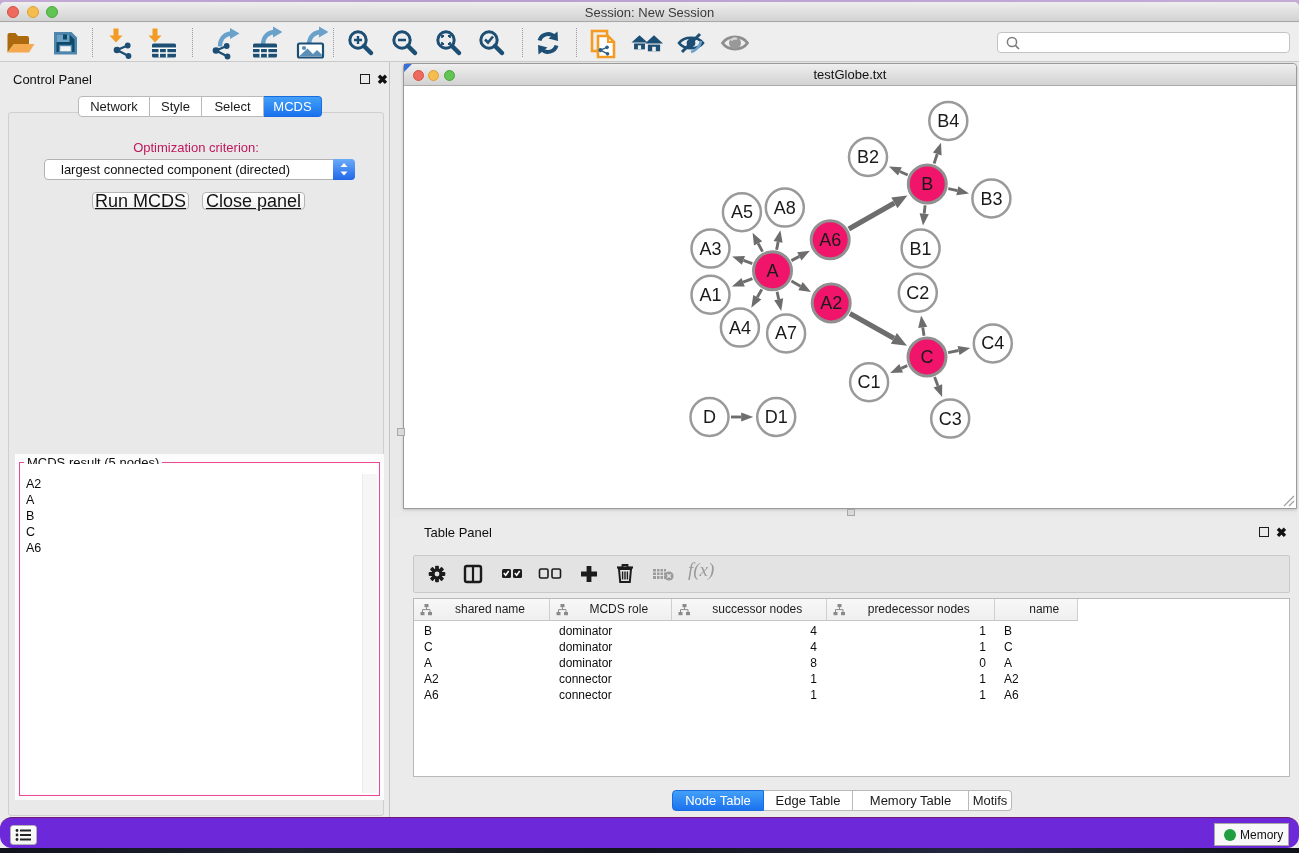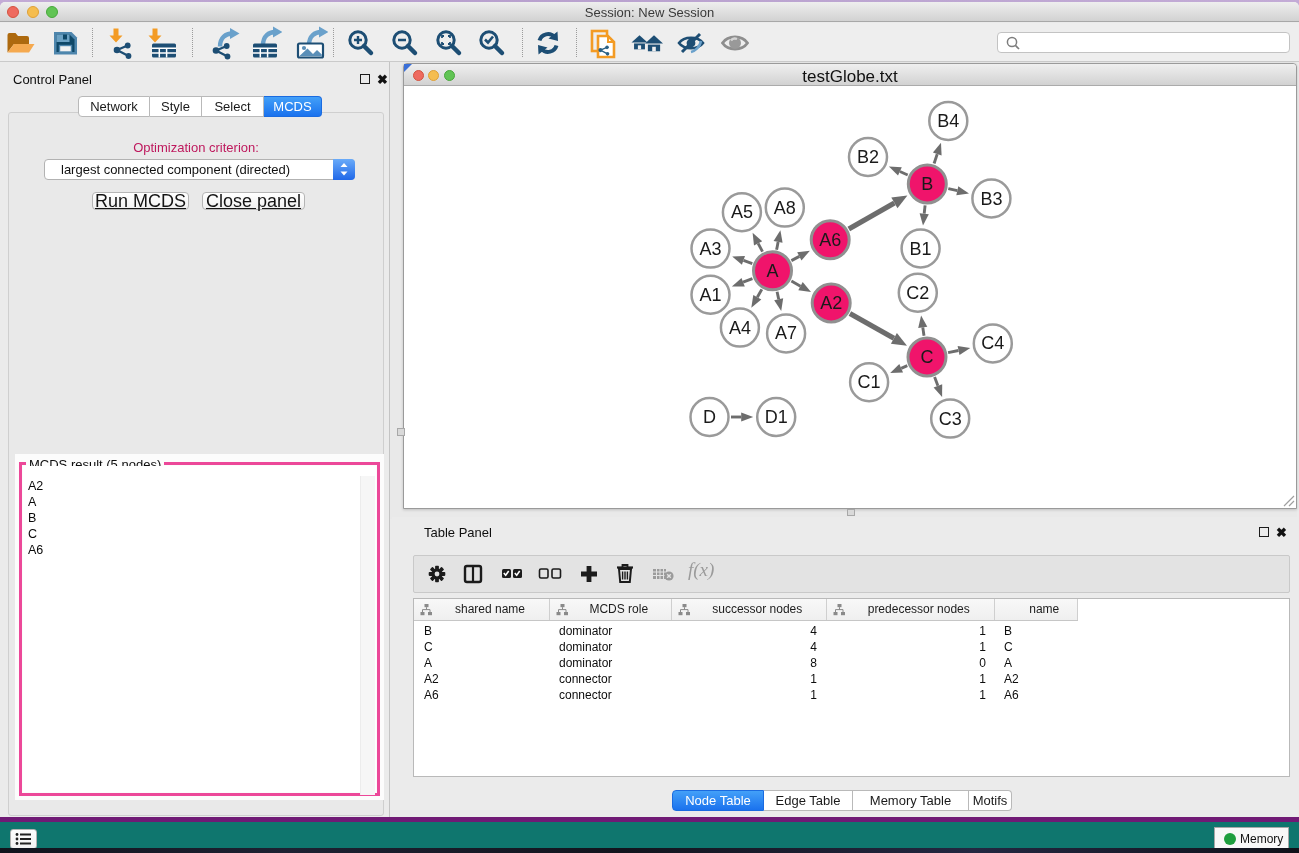--- a/index.html
+++ b/index.html
@@ -20,37 +20,37 @@
 .tab{height:21px;background:#fff;border:1px solid #b9b9b9;border-left:none;font-size:13px;color:#1a1a1a;text-align:center;line-height:20px;}
 .tab.first{border-left:1px solid #b9b9b9;border-radius:4px 0 0 4px;}
 .tab.last{border-radius:0 4px 4px 0;}
 .tab.sel{background:linear-gradient(#43a0f8,#1a72ee);color:#fff;border-color:#1a6be0;}
 .cpcontent{position:absolute;left:8px;top:50px;width:376px;height:704px;background:#e9e9e9;border:1px solid #cfcfcf;border-radius:3px;}
 .optlabel{position:absolute;left:0;top:78px;width:392px;text-align:center;font-size:13px;color:#be185d;}
 .combo{position:absolute;left:44px;top:97px;width:311px;height:21px;background:#fff;border:1px solid #b2b2b2;border-radius:4px;font-size:13px;color:#111;line-height:19px;padding-left:16px;}
 .combobtn{position:absolute;right:-1px;top:-1px;width:22px;height:21px;border-radius:0 4px 4px 0;background:linear-gradient(#6aabf9,#2068e8);}
 .btn{position:absolute;height:18px;background:linear-gradient(#ffffff,#f0f0f0);border:1px solid #b5b5b5;border-radius:4px;font-size:18px;color:#141414;text-align:center;line-height:16px;text-decoration:underline;}
 .whitepanel{position:absolute;left:15px;top:392px;width:369px;height:346px;background:#fcfcfc;}
-.groupbox{position:absolute;left:4px;top:8px;width:361px;height:334px;border:3px solid #ec4899;}
+.groupbox{position:absolute;left:4px;top:8px;width:361px;height:334px;border:1px solid #ec4899;}
 .grouplabel{position:absolute;left:4px;top:-8px;background:#fcfcfc;padding:0 3px;font-size:13px;color:#0d0d0d;}
 .mlist{position:absolute;left:1px;top:1px;right:1px;bottom:1px;background:#fff;font-size:12.5px;color:#0a0a0a;padding:12px 0 0 5px;line-height:16px;}
 .mscroll{position:absolute;top:10px;right:1px;width:15px;height:319px;background:#f6f6f6;border-left:1px solid #ececec;}
 .mdi{position:absolute;left:390px;top:60px;width:907px;height:457px;background:#e9e9e9;}
 .netwin{position:absolute;left:403px;top:61px;width:894px;height:446px;background:#fff;border:1px solid #9a9a9a;border-radius:4px 4px 0 0;box-shadow:0 1px 3px rgba(0,0,0,.18);}
 .nettitle{position:absolute;left:0;top:0;width:100%;height:22px;background:linear-gradient(#efefef,#d2d2d2);border-bottom:1px solid #ababab;border-radius:4px 4px 0 0;}
 .ntl{position:absolute;top:5.5px;width:11px;height:11px;border-radius:50%;}
-.nettext{position:absolute;width:100%;top:3px;text-align:center;font-size:17px;font-weight:500;color:#111;}
+.nettext{position:absolute;width:100%;top:3px;text-align:center;font-size:13px;font-weight:500;color:#111;}
 .tp{position:absolute;left:392px;top:515px;width:907px;height:300px;background:#ebebeb;}
 .tptoolbar{position:absolute;left:21px;top:38px;width:877px;height:38px;background:#e3e3e3;border:1px solid #c9c9c9;border-radius:2px;}
 .tbl{position:absolute;left:21px;top:81px;width:877px;height:179px;background:#fff;border:1px solid #b9b9b9;}
 .thead{position:absolute;left:0;top:0;height:22px;background:linear-gradient(#f8f8f8,#efefef);border-bottom:1px solid #c6c6c6;}
 .thcell{position:absolute;top:0;height:21px;border-right:1px solid #cfcfcf;font-size:12px;color:#1d1d1d;text-align:center;line-height:21px;padding-left:17px;}
 .trow{position:absolute;font-size:12px;color:#0d0d0d;height:16px;line-height:16px;}
 .num{text-align:right;}
-.statusbar{position:absolute;left:0;top:815px;width:1299px;height:31px;background:#0f766e;border-top:5px solid #701a75;}
+.statusbar{position:absolute;left:0;top:815px;width:1299px;height:31px;background:#6d28d9;border-top:1px solid #701a75;border-radius:12px;}
 .listbtn{position:absolute;left:10px;top:7px;width:27px;height:20px;background:linear-gradient(#fdfdfd,#f2f2f2);border:1px solid #b2b2b2;border-radius:3px;}
 .membtn{position:absolute;left:1214px;top:5px;width:75px;height:23px;background:#f8f8f8;border:1px solid #a7a7a7;font-size:12px;color:#111;}
 </style></head><body>
 <div class="desk"></div>
 <div class="app">
 <div class="titlebar">
 <div class="tl" style="left:7px;background:#ee6a5f;border:0.5px solid #d4523f;"></div>
 <div class="tl" style="left:27px;background:#f5bd4f;border:0.5px solid #dfa036;"></div>
 <div class="tl" style="left:46px;background:#61c454;border:0.5px solid #48a83c;"></div>
 <div class="title">Session: New Session</div>

